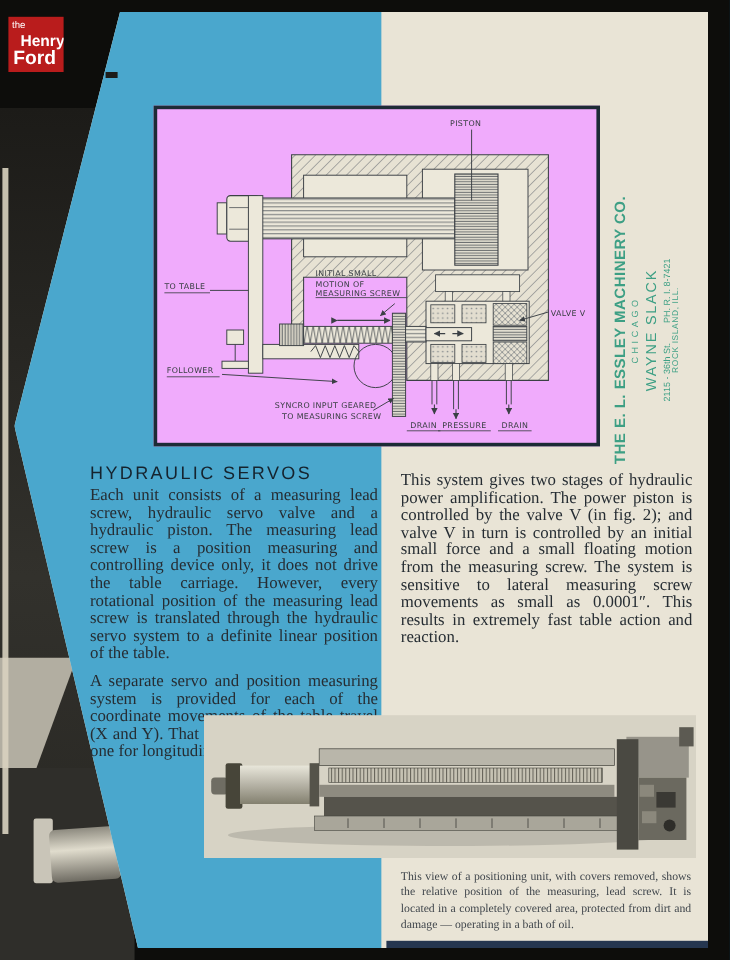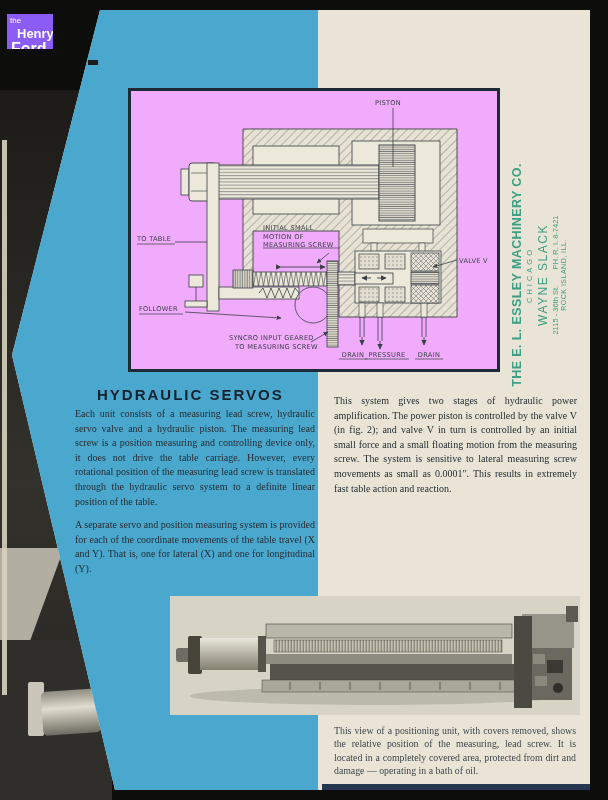--- a/index.html
+++ b/index.html
@@ -15,21 +15,21 @@
   .cyl-flange{position:absolute;left:28px;top:592px;width:16px;height:54px;background:#c9c5b8;border-radius:2px;}
   .cyl-barrel{position:absolute;left:42px;top:600px;width:58px;height:44px;border-radius:5px;
             background:linear-gradient(180deg,#8e8b80,#e0dccd 40%,#6e6b62);transform:rotate(-4deg);}
   
   .page{position:absolute;inset:0;background:#e9e4d6;
         clip-path:polygon(100px 10px,590px 10px,590px 790px,115px 790px,12px 355px);}
   .blue{position:absolute;inset:0;background:#4aa7cd;
         clip-path:polygon(100px 10px,318px 10px,318px 790px,115px 790px,12px 355px);}
   .bottom-navy{position:absolute;left:322px;top:784px;width:268px;height:6px;background:#253650;}
   
-  .logo{position:absolute;left:7px;top:14px;width:46px;height:35px;background:#8b5cf6;color:#fff;
+  .logo{position:absolute;left:7px;top:14px;width:46px;height:46px;background:#b91c1c;color:#fff;
         line-height:1;overflow:hidden;}
   .logo-the{font-size:8px;margin:3px 0 0 3px;}
   .logo-henry{font-size:13px;font-weight:700;margin:2px 0 0 10px;}
   .logo-ford{font-size:16px;font-weight:700;margin:1px 0 0 4px;}
   
   .title{position:absolute;left:128px;top:44px;width:372px;text-align:center;
          font-size:29px;font-weight:700;letter-spacing:2px;color:#14222e;}
   .title-tick{position:absolute;left:88px;top:60px;width:10px;height:5px;background:#1c1c1a;}
   
   .diagram-box{position:absolute;left:128px;top:88px;width:372px;height:284px;box-sizing:border-box;
@@ -38,23 +38,23 @@
   .dlabel{font-family:"DejaVu Sans",sans-serif;font-size:6.6px;fill:#3b4045;letter-spacing:.3px;}
   
   .stamp{position:absolute;left:424px;top:240px;width:242px;height:70px;transform:rotate(-90deg);
          color:#2f9a7e;text-align:center;opacity:.92;line-height:1.15;}
   .stamp-company{font-size:12.5px;font-weight:700;letter-spacing:.4px;}
   .stamp-city{font-size:7.5px;letter-spacing:3px;margin-top:2px;}
   .stamp-name{font-size:12px;letter-spacing:1.5px;margin-top:2px;}
   .stamp-address{font-size:7.5px;white-space:pre;margin-top:1px;}
   .stamp-loc{font-size:7px;letter-spacing:.5px;}
   
-  .section-heading{position:absolute;left:75px;top:386px;font-size:15px;font-weight:700;
-         letter-spacing:2px;color:#15232e;margin-left:22px;}
-  .col{position:absolute;font-family:"Liberation Serif",serif;font-size:10px;line-height:14.6px;
+  .section-heading{position:absolute;left:75px;top:386px;font-size:15px;font-weight:400;
+         letter-spacing:2px;color:#15232e;}
+  .col{position:absolute;font-family:"Liberation Serif",serif;font-size:14px;line-height:14.6px;
        text-align:justify;color:#262d33;}
   .col p{margin:0 0 9px 0;}
   .col-left{left:75px;top:407px;width:240px;}
   .col-right{left:334px;top:394px;width:243px;}
   
   .photo-box{position:absolute;left:170px;top:596px;width:410px;height:119px;background:#d7d3c5;}
   .caption{position:absolute;left:334px;top:724px;width:242px;font-family:"Liberation Serif",serif;
            font-size:9.8px;line-height:13.4px;text-align:justify;color:#3f454b;}
 </style>
 </head>

